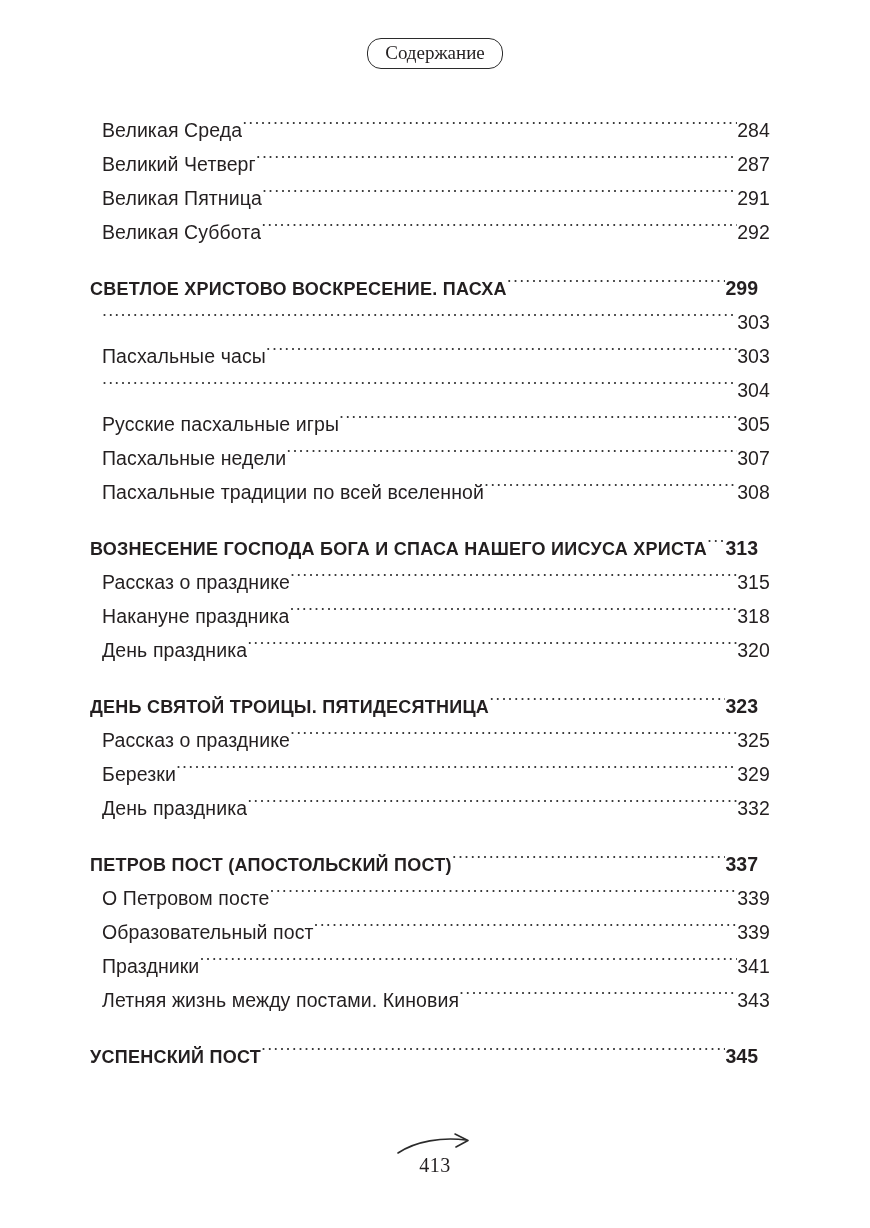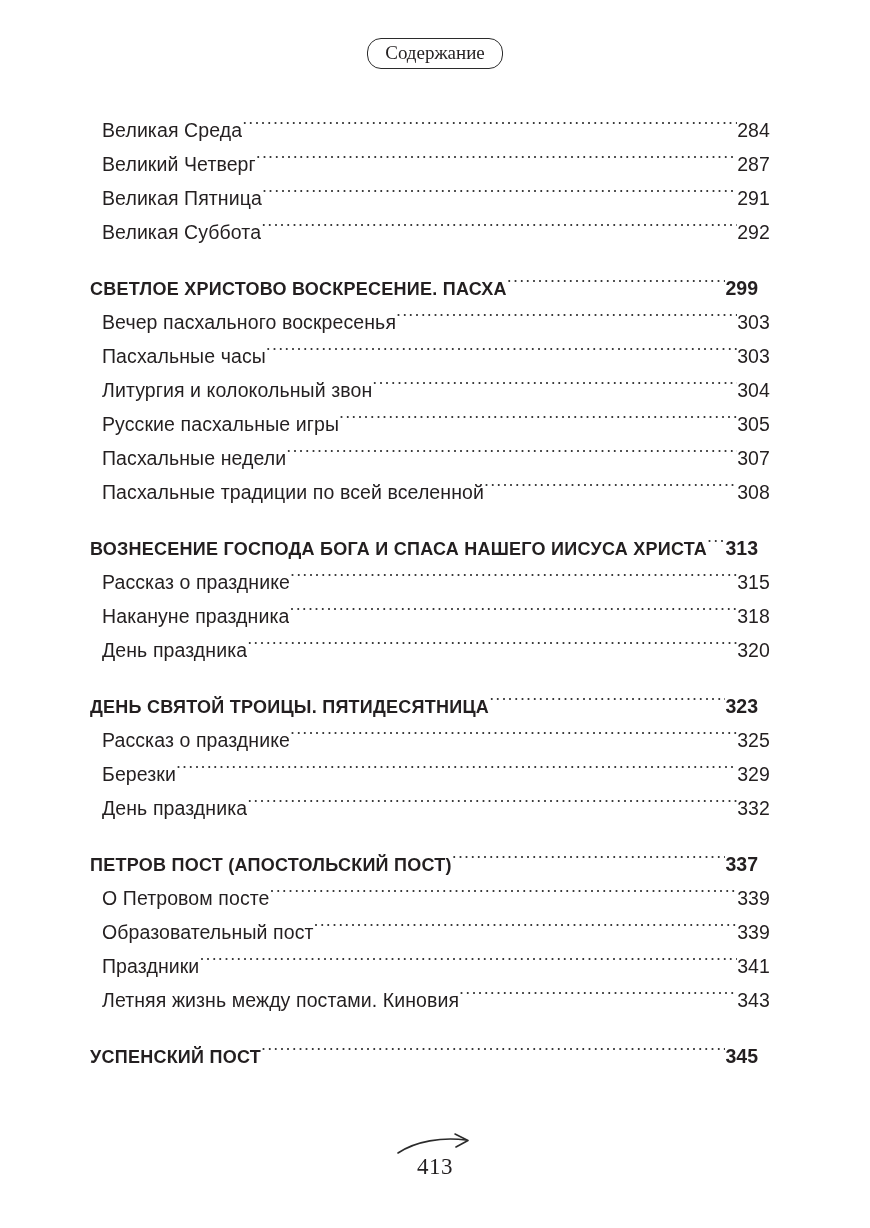--- a/index.html
+++ b/index.html
@@ -126,21 +126,21 @@
     align-items: center;
   }
   .footer-arrow {
     display: block;
     width: 78px;
     height: 26px;
     margin-bottom: -4px;
   }
   .footer-number {
     font-family: "Liberation Serif", "DejaVu Serif", serif;
-    font-size: 23px;
+    font-size: 20px;
     line-height: 1;
     color: #231f20;
     letter-spacing: 0.5px;
   }
 </style>
 </head>
 <body>
 
 <div class="page-header">
   <div class="header-pill">Содержание</div>
@@ -169,31 +169,29 @@
         <span class="pagenum">292</span>
       </div>
     </div>
     <div class="toc-group">
       <div class="toc-row section">
         <span class="title">СВЕТЛОЕ ХРИСТОВО ВОСКРЕСЕНИЕ. ПАСХА</span>
         <span class="leader"></span>
         <span class="pagenum">299</span>
       </div>
       <div class="toc-row entry">
-        <span class="title">Вечер пасхального воскресенья</span>
         <span class="leader"></span>
         <span class="pagenum">303</span>
       </div>
       <div class="toc-row entry">
         <span class="title">Пасхальные часы</span>
         <span class="leader"></span>
         <span class="pagenum">303</span>
       </div>
       <div class="toc-row entry">
-        <span class="title">Литургия и колокольный звон</span>
         <span class="leader"></span>
         <span class="pagenum">304</span>
       </div>
       <div class="toc-row entry">
         <span class="title">Русские пасхальные игры</span>
         <span class="leader"></span>
         <span class="pagenum">305</span>
       </div>
       <div class="toc-row entry">
         <span class="title">Пасхальные недели</span>

